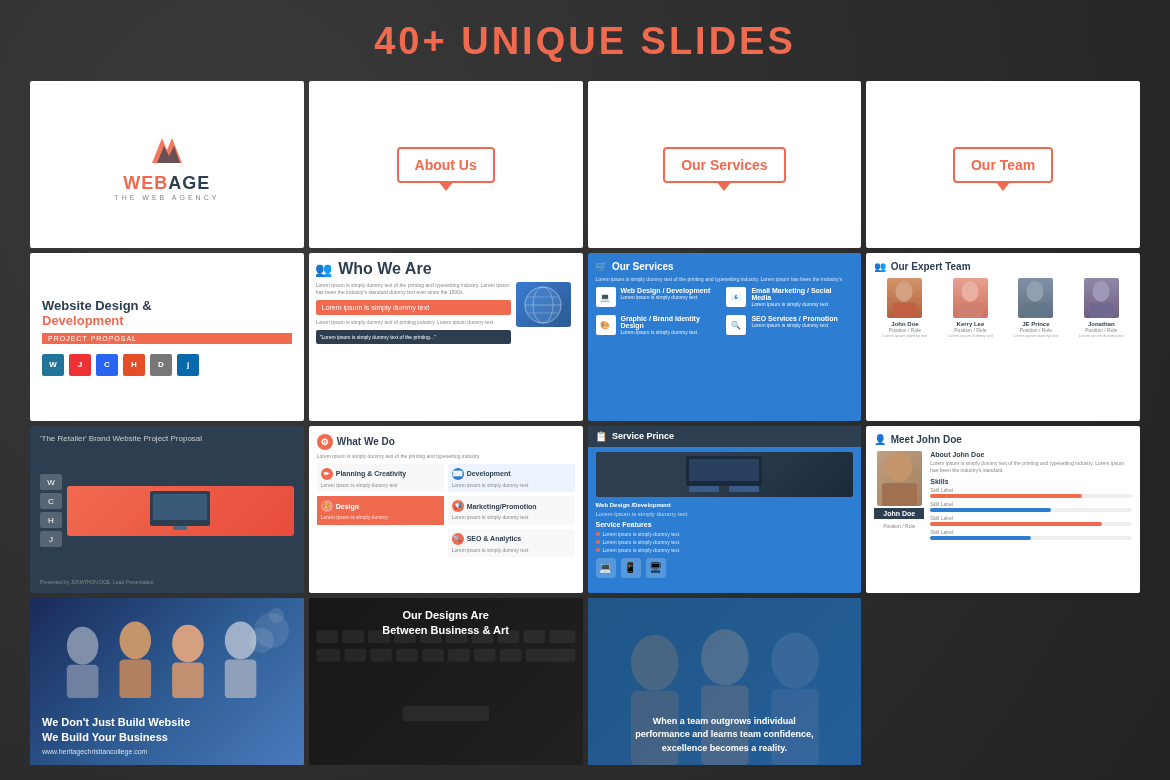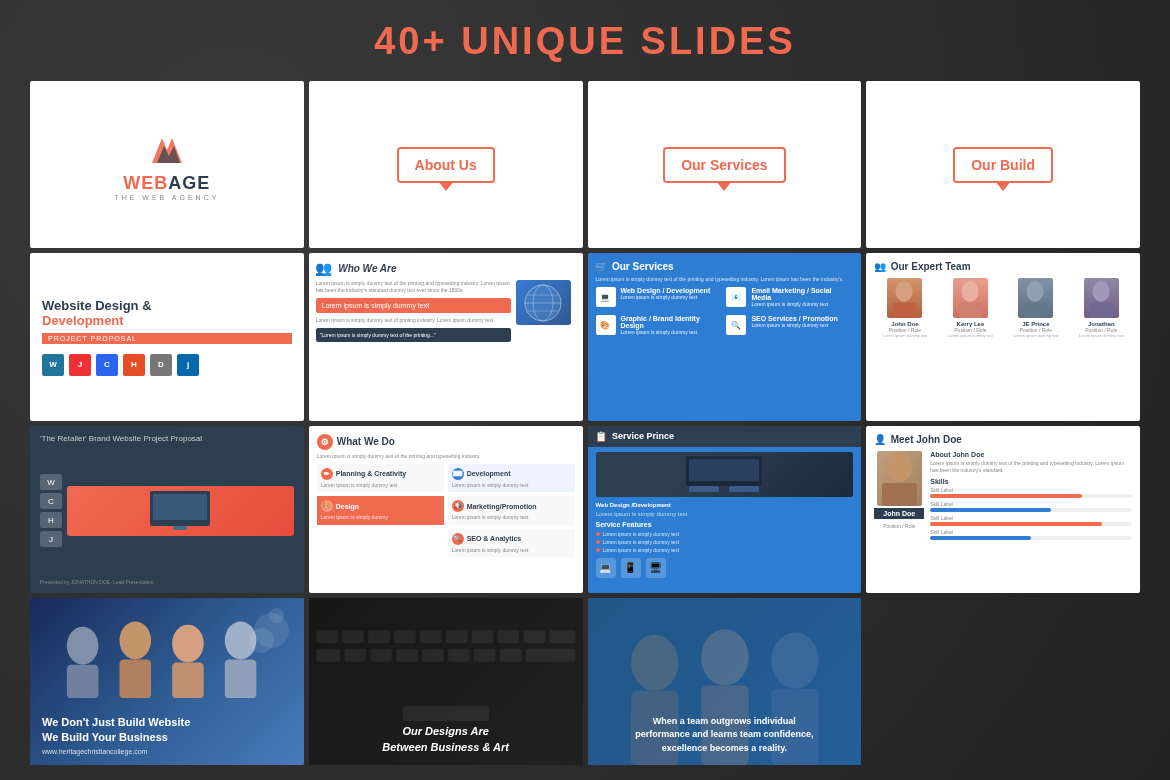--- a/index.html
+++ b/index.html
@@ -517,25 +517,24 @@
       position: absolute;
       top: 0; left: 0; right: 0; bottom: 0;
       background: linear-gradient(135deg, #1a2a5a 0%, #2d5a90 50%, #4a7abd 100%);
     }
 
     .slide-designs {
       background: #2d3e50;
       padding: 10px 12px;
       display: flex;
       flex-direction: column;
-      justify-content: flex-end;
+      justify-content: flex-start;
       align-items: center;
       position: relative;
       overflow: hidden;
-      font-style: italic;
     }
     .designs-text {
       position: relative;
       z-index: 2;
       color: #fff;
       font-size: 11px;
       font-weight: bold;
       text-align: center;
       line-height: 1.4;
     }
@@ -614,24 +613,23 @@
       display: flex;
       align-items: center;
       gap: 5px;
       margin-bottom: 4px;
     }
     .who-icon {
       color: #f06a50;
       font-size: 14px;
     }
     .who-title {
-      font-size: 10px;
+      font-size: 16px;
       font-weight: bold;
       color: #2d3e50;
-      font-style: italic;
     }
     .who-content {
       display: flex;
       gap: 5px;
     }
     .who-left {
       flex: 1;
     }
     .who-right {
       width: 60px;
@@ -691,21 +689,21 @@
 
     <div class="slide slide-speech">
       <div class="speech-bubble">
         <span>Our Services</span>
         <div class="speech-bubble-inner" style="position:absolute;bottom:-7px;left:50%;transform:translateX(-50%);border-left:6px solid transparent;border-right:6px solid transparent;border-top:8px solid #fff;"></div>
       </div>
     </div>
 
     <div class="slide slide-speech">
       <div class="speech-bubble">
-        <span>Our Build</span>
+        <span>Our Team</span>
         <div class="speech-bubble-inner" style="position:absolute;bottom:-7px;left:50%;transform:translateX(-50%);border-left:6px solid transparent;border-right:6px solid transparent;border-top:8px solid #fff;"></div>
       </div>
     </div>
 
     <div class="slide slide-web-design">
       <div class="web-design-title">
         Website Design &amp;<br><span>Development</span>
       </div>
       <div class="web-design-badge">PROJECT PROPOSAL</div>
       <div class="web-design-logos">

